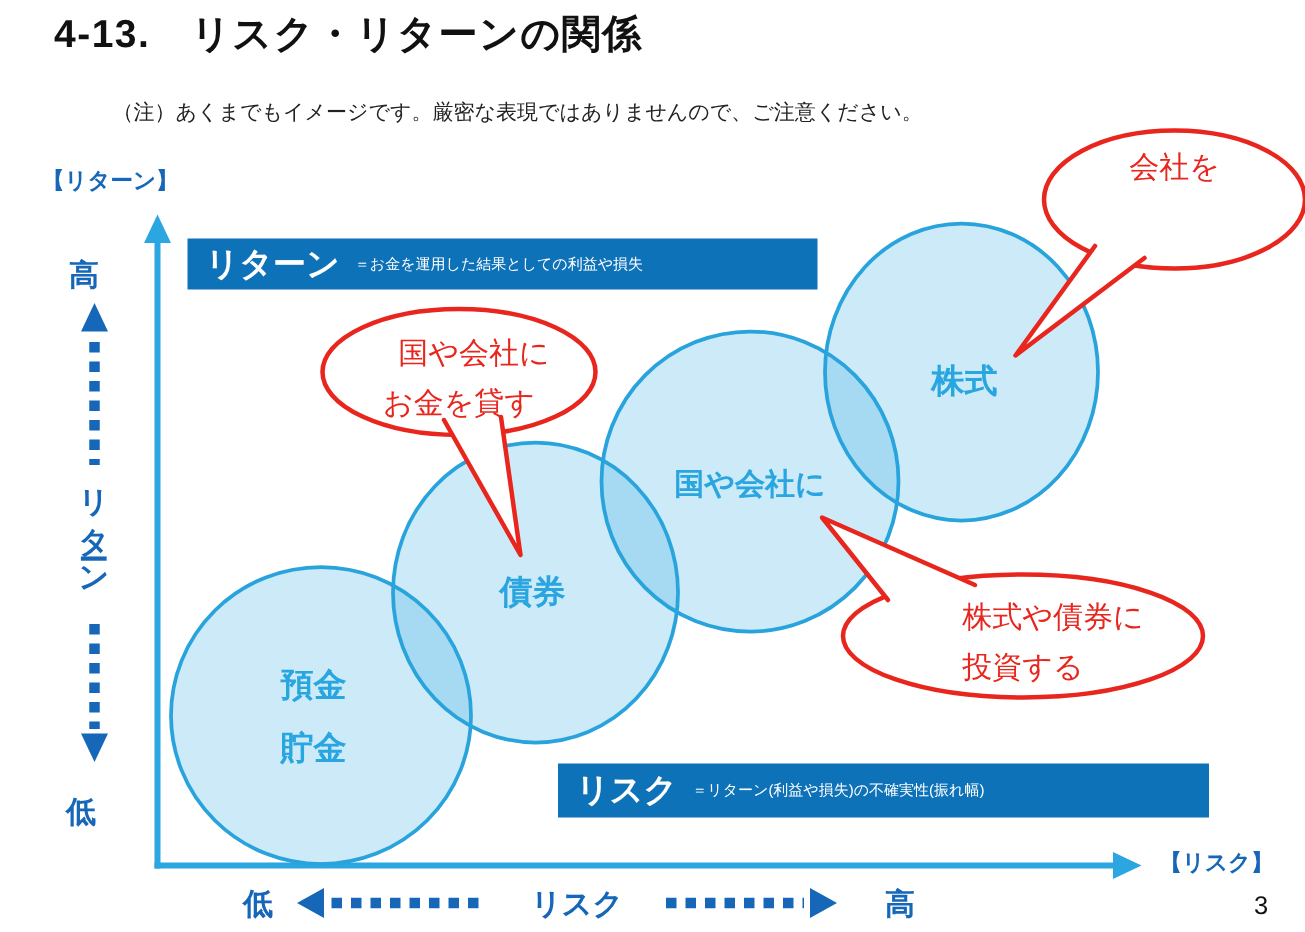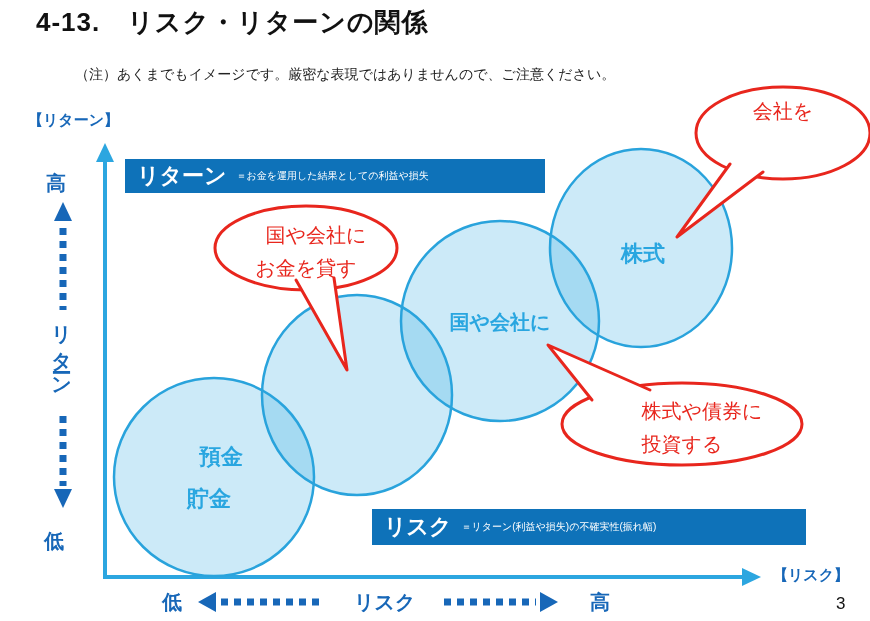--- a/index.html
+++ b/index.html
@@ -84,22 +84,23 @@
 
   <div class="banner banner-return txt">
     <span class="term">リターン</span>
     <span class="def">＝お金を運用した結果としての利益や損失</span>
   </div>
   <div class="banner banner-risk txt">
     <span class="term">リスク</span>
     <span class="def">＝リターン(利益や損失)の不確実性(振れ幅)</span>
   </div>
 
-  <div class="abs txt circle-label" style="left:171px;top:442px;width:100px;">預金</div>
+  <div class="abs txt circle-label" style="left:159px;top:442px;width:100px;">預金</div>
   <div class="abs txt circle-label" style="left:159px;top:484px;width:100px;">貯金</div>
+  <div class="abs txt circle-label" style="left:305px;top:380px;width:100px;">債券</div>
   <div class="abs txt circle-label small" style="left:440px;top:309px;width:120px;">国や会社に</div>
   <div class="abs txt circle-label" style="left:593px;top:239px;width:100px;">株式</div>
 
   <div class="abs txt bubble-text" style="left:236px;top:222px;width:160px;">国や会社に</div>
   <div class="abs txt bubble-text" style="left:226px;top:255px;width:160px;">お金を貸す</div>
 
   <div class="abs txt bubble-text" style="left:612px;top:398px;width:180px;">株式や債券に</div>
   <div class="abs txt bubble-text" style="left:592px;top:431px;width:180px;">投資する</div>
 
   <div class="abs txt bubble-text" style="left:703px;top:98px;width:160px;">会社を</div>

